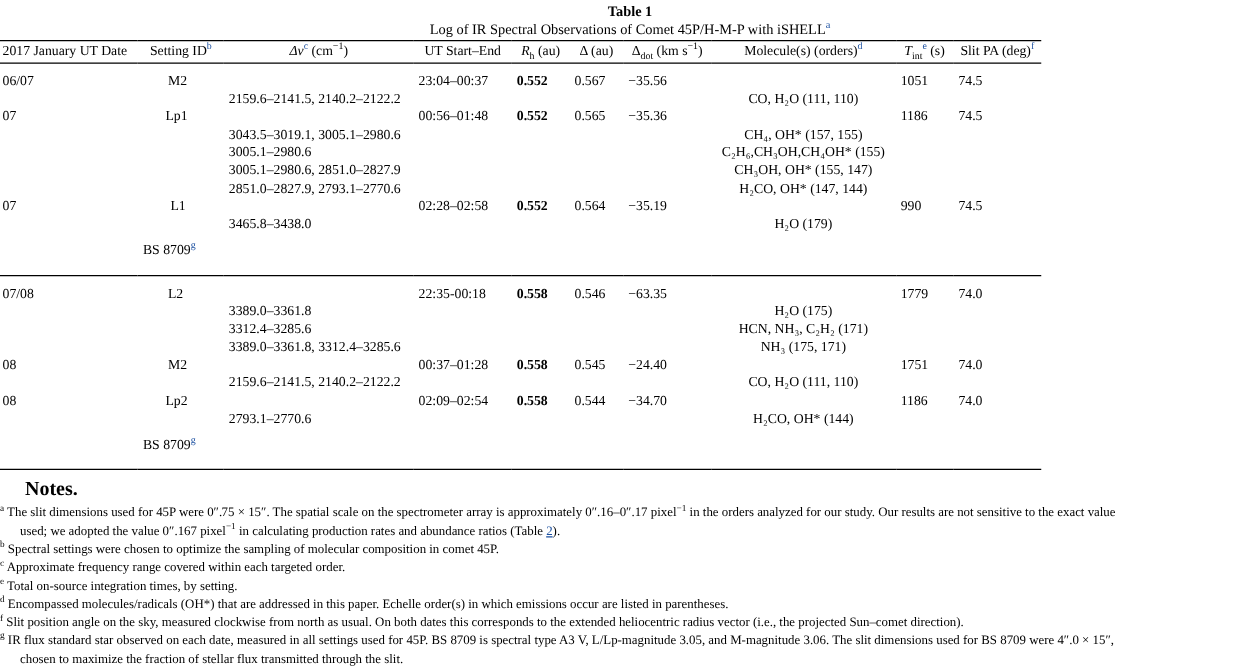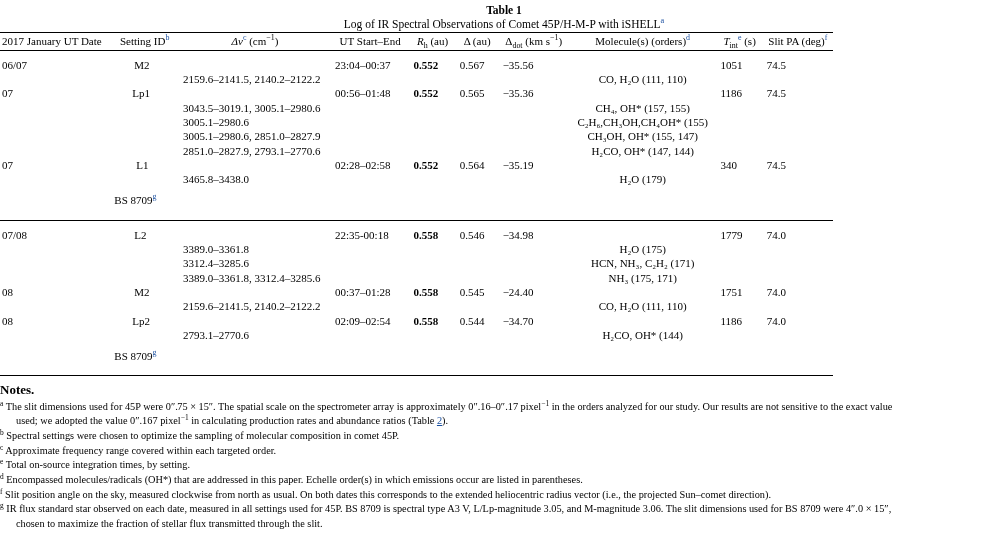--- a/index.html
+++ b/index.html
@@ -93,21 +93,22 @@
   .spacer-row td { height: 7px; line-height: 7px; }
   .gap-row td { height: 12px; line-height: 12px; }
 
   .notes {
     margin-top: 4px;
     font-size: 10.3px;
     line-height: 1.42;
   }
   .notes .nhead {
     font-weight: bold;
-    font-size: 13px;
+    font-size: 16px;
+    margin-left: 20px;
   }
   .notes p {
     margin: 0;
     padding: 0;
     text-indent: 0;
   }
   .notes .note {
     padding-left: 9px;
     text-indent: -9px;
   }
@@ -251,21 +252,21 @@
 
       <tr>
         <td class="c-date">07</td>
         <td class="c-set" style="text-align:left;padding-left:26px">L1</td>
         <td class="c-dnu"></td>
         <td class="c-ut">02:28–02:58</td>
         <td class="c-rh">0.552</td>
         <td class="c-delta">0.564</td>
         <td class="c-ddot">−35.19</td>
         <td class="c-mol"></td>
-        <td class="c-tint">340</td>
+        <td class="c-tint">990</td>
         <td class="c-pa">74.5</td>
       </tr>
 
       <tr>
         <td class="c-date"></td>
         <td class="c-set"></td>
         <td class="c-dnu">3465.8–3438.0</td>
         <td class="c-ut"></td>
         <td class="c-rh"></td>
         <td class="c-delta"></td>
@@ -302,21 +303,21 @@
         <td colspan="10" style="height:7px;line-height:7px"></td>
       </tr>
 
       <tr>
         <td class="c-date">07/08</td>
         <td class="c-set" style="text-align:left;padding-left:24px">L2</td>
         <td class="c-dnu"></td>
         <td class="c-ut">22:35-00:18</td>
         <td class="c-rh">0.558</td>
         <td class="c-delta">0.546</td>
-        <td class="c-ddot">−34.98</td>
+        <td class="c-ddot">−63.35</td>
         <td class="c-mol"></td>
         <td class="c-tint">1779</td>
         <td class="c-pa">74.0</td>
       </tr>
 
       <tr>
         <td class="c-date"></td>
         <td class="c-set"></td>
         <td class="c-dnu">3389.0–3361.8</td>
         <td class="c-ut"></td>

